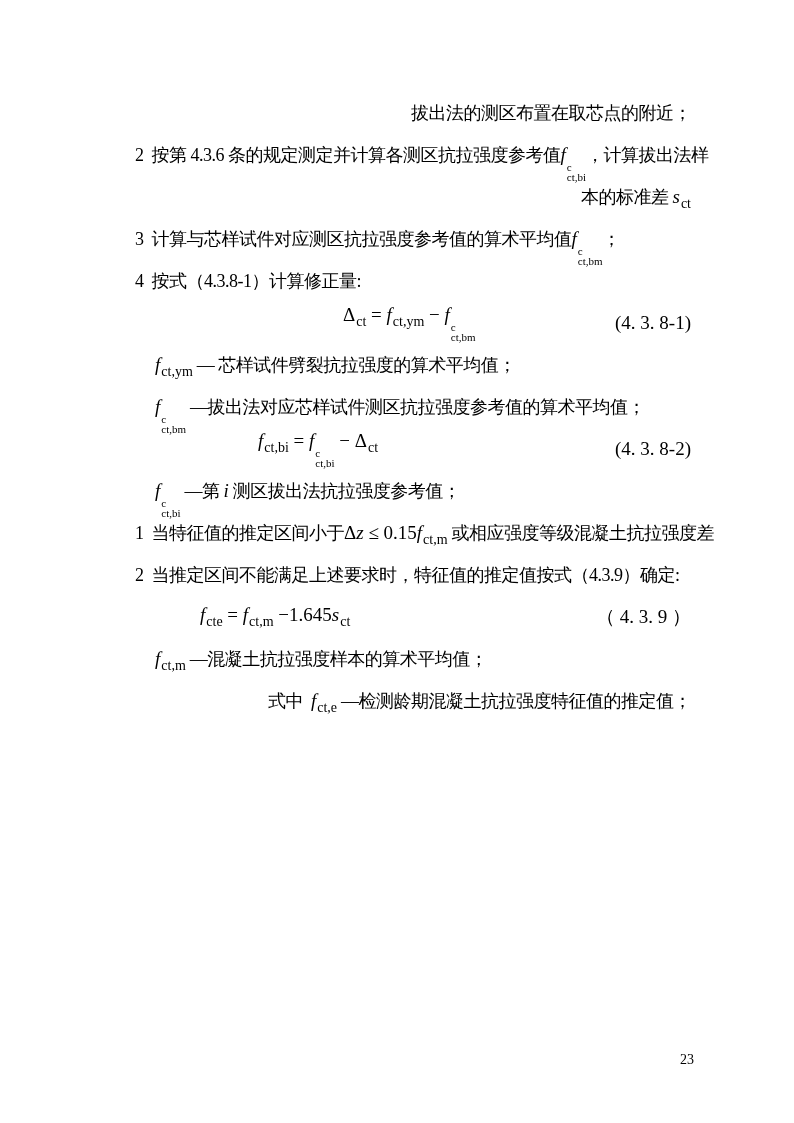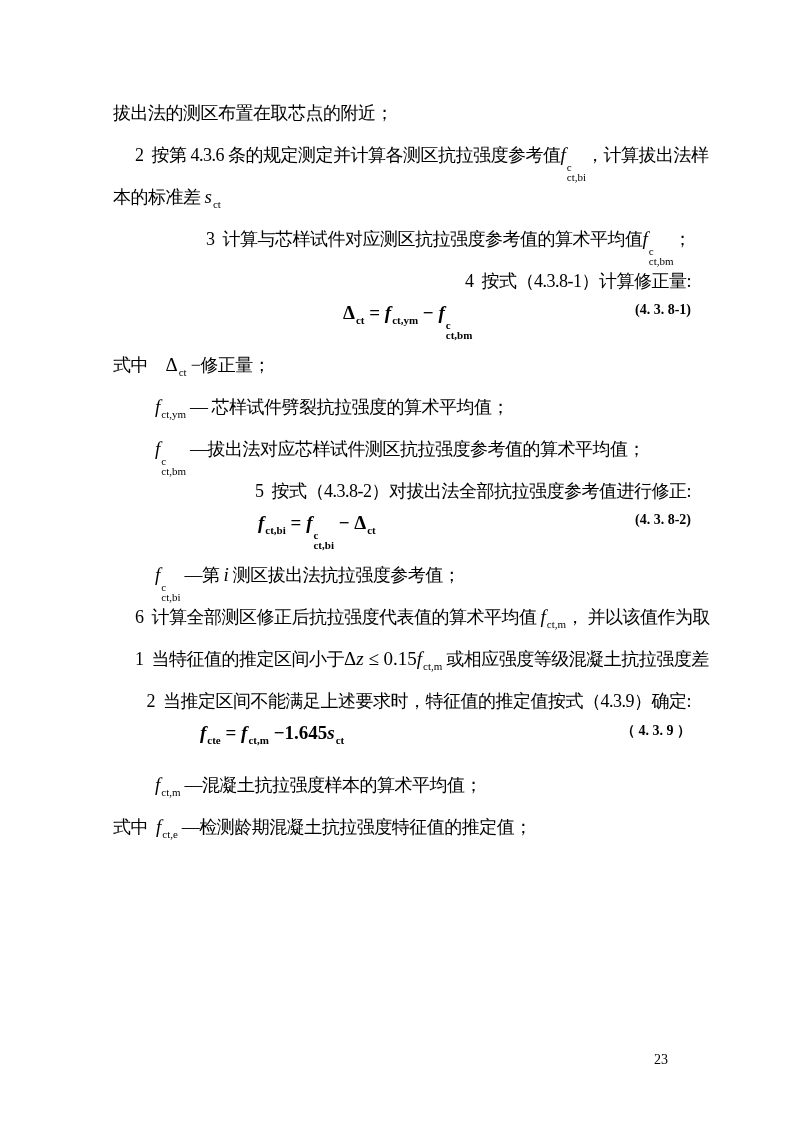--- a/index.html
+++ b/index.html
@@ -16,29 +16,29 @@
     left:113px;top:92px;
     width:578px;
   }
   .doc-line{
     height:42px;
     line-height:42px;
     white-space:pre;
     font-size:18px;
     letter-spacing:-0.5px;
   }
-  .indent-0{padding-left:0;}
-  .indent-1{padding-left:22px;text-align:right;}
+  .indent-0{padding-left:0;text-align:right;}
+  .indent-1{padding-left:22px;}
   .indent-2{padding-left:42px;}
   .doc-line.formula{
     display:flex;
     justify-content:space-between;
+    align-items:center;
     line-height:normal;
     letter-spacing:0;
-    font-weight:bold;
   }
   .tx{letter-spacing:-0.5px;}
   
   .mt{
     font-family:"Liberation Serif","DejaVu Serif",serif;
     font-size:19px;
     letter-spacing:0;
     display:inline-block;
     vertical-align:baseline;
   }
@@ -49,57 +49,54 @@
     flex-direction:column;
     align-items:flex-start;
     font-size:11px;
     line-height:10px;
     font-style:normal;
     vertical-align:-10px;
     margin-left:1px;
   }
   .ss .sp,.ss .sb{display:block;letter-spacing:0;}
   .subo{
-    font-size:11px;
+    font-size:14px;
     font-style:normal;
     vertical-align:-5px;
     margin-left:1px;
     letter-spacing:0;
     margin-top:27px;
   }
   .f-body{white-space:pre;}
   .eqno{
-    font-size:14px;
+    font-size:19px;
     white-space:pre;
     letter-spacing:0;
   }
   .page-footer{
     position:absolute;
-    left:654px;top:1052px;
+    left:680px;top:1052px;
     font-size:14px;
     font-family:"Liberation Serif","DejaVu Serif",serif;
   }
 </style>
 </head>
 <body>
 
 <main class="doc-content">
     <div class="doc-line indent-0"><span class="tx">拔出法的测区布置在取芯点的附近；</span></div>
     <div class="doc-line indent-1"><span class="tx">2  按第 4.3.6 条的规定测定并计算各测区抗拉强度参考值</span><span class="mt it"><span class="mv">f</span><span class="ss"><span class="sp">c</span><span class="sb">ct,bi</span></span></span><span class="tx">，计算拔出法样</span></div>
     <div class="doc-line indent-0"><span class="tx">本的标准差 </span><span class="mt it"><span class="mv">s</span><span class="subo">ct</span></span></div>
     <div class="doc-line indent-1"><span class="tx">3  计算与芯样试件对应测区抗拉强度参考值的算术平均值</span><span class="mt it"><span class="mv">f</span><span class="ss"><span class="sp">c</span><span class="sb">ct,bm</span></span></span><span class="tx">；</span></div>
     <div class="doc-line indent-1"><span class="tx">4  按式（4.3.8-1）计算修正量:</span></div>
     <div class="doc-line formula"><span class="f-body" style="margin-left: 230px;"><span class="mt"><span class="mv">Δ</span><span class="subo">ct</span></span><span class="mt"><span class="mv"> = </span></span><span class="mt it"><span class="mv">f</span><span class="subo">ct,ym</span></span><span class="mt"><span class="mv"> − </span></span><span class="mt it"><span class="mv">f</span><span class="ss"><span class="sp">c</span><span class="sb">ct,bm</span></span></span></span><span class="eqno">(4. 3. 8-1)</span></div>
-    <div class="doc-line indent-0"><span class="tx">式中　</span><span class="mt"><span class="mv">Δ</span><span class="subo">ct</span></span><span class="tx"> −修正量；</span></div>
     <div class="doc-line indent-2"><span class="mt it"><span class="mv">f</span><span class="subo">ct,ym</span></span><span class="tx"> — 芯样试件劈裂抗拉强度的算术平均值；</span></div>
     <div class="doc-line indent-2"><span class="mt it"><span class="mv">f</span><span class="ss"><span class="sp">c</span><span class="sb">ct,bm</span></span></span><span class="tx"> —拔出法对应芯样试件测区抗拉强度参考值的算术平均值；</span></div>
-    <div class="doc-line indent-1"><span class="tx">5  按式（4.3.8-2）对拔出法全部抗拉强度参考值进行修正:</span></div>
     <div class="doc-line formula"><span class="f-body" style="margin-left: 145px;"><span class="mt it"><span class="mv">f</span><span class="subo">ct,bi</span></span><span class="mt"><span class="mv"> = </span></span><span class="mt it"><span class="mv">f</span><span class="ss"><span class="sp">c</span><span class="sb">ct,bi</span></span></span><span class="mt"><span class="mv"> − </span></span><span class="mt"><span class="mv">Δ</span><span class="subo">ct</span></span></span><span class="eqno">(4. 3. 8-2)</span></div>
     <div class="doc-line indent-2"><span class="mt it"><span class="mv">f</span><span class="ss"><span class="sp">c</span><span class="sb">ct,bi</span></span></span><span class="tx"> —第 </span><span class="mt it"><span class="mv">i</span></span><span class="tx"> 测区拔出法抗拉强度参考值；</span></div>
-    <div class="doc-line indent-1"><span class="tx">6  计算全部测区修正后抗拉强度代表值的算术平均值 </span><span class="mt it"><span class="mv">f</span><span class="subo">ct,m</span></span><span class="tx">， 并以该值作为取</span></div>
     <div class="doc-line indent-1"><span class="tx">1  当特征值的推定区间小于</span><span class="mt"><span class="mv">Δ</span></span><span class="mt it"><span class="mv">z</span></span><span class="mt"><span class="mv"> ≤ 0.15</span></span><span class="mt it"><span class="mv">f</span><span class="subo">ct,m</span></span><span class="tx"> 或相应强度等级混凝土抗拉强度差</span></div>
     <div class="doc-line indent-1"><span class="tx">2  当推定区间不能满足上述要求时，特征值的推定值按式（4.3.9）确定:</span></div>
     <div class="doc-line formula"><span class="f-body" style="margin-left: 87px;"><span class="mt it"><span class="mv">f</span><span class="subo">cte</span></span><span class="mt"><span class="mv"> = </span></span><span class="mt it"><span class="mv">f</span><span class="subo">ct,m</span></span><span class="mt"><span class="mv"> −1.645</span></span><span class="mt it"><span class="mv">s</span><span class="subo">ct</span></span></span><span class="eqno">（ 4. 3. 9 ）</span></div>
     <div class="doc-line indent-2"><span class="mt it"><span class="mv">f</span><span class="subo">ct,m</span></span><span class="tx"> —混凝土抗拉强度样本的算术平均值；</span></div>
     <div class="doc-line indent-0"><span class="tx">式中  </span><span class="mt it"><span class="mv">f</span><span class="subo">ct,e</span></span><span class="tx"> —检测龄期混凝土抗拉强度特征值的推定值；</span></div>
   </main>
 
 <div class="page-footer">23</div>
 
 </body></html>

